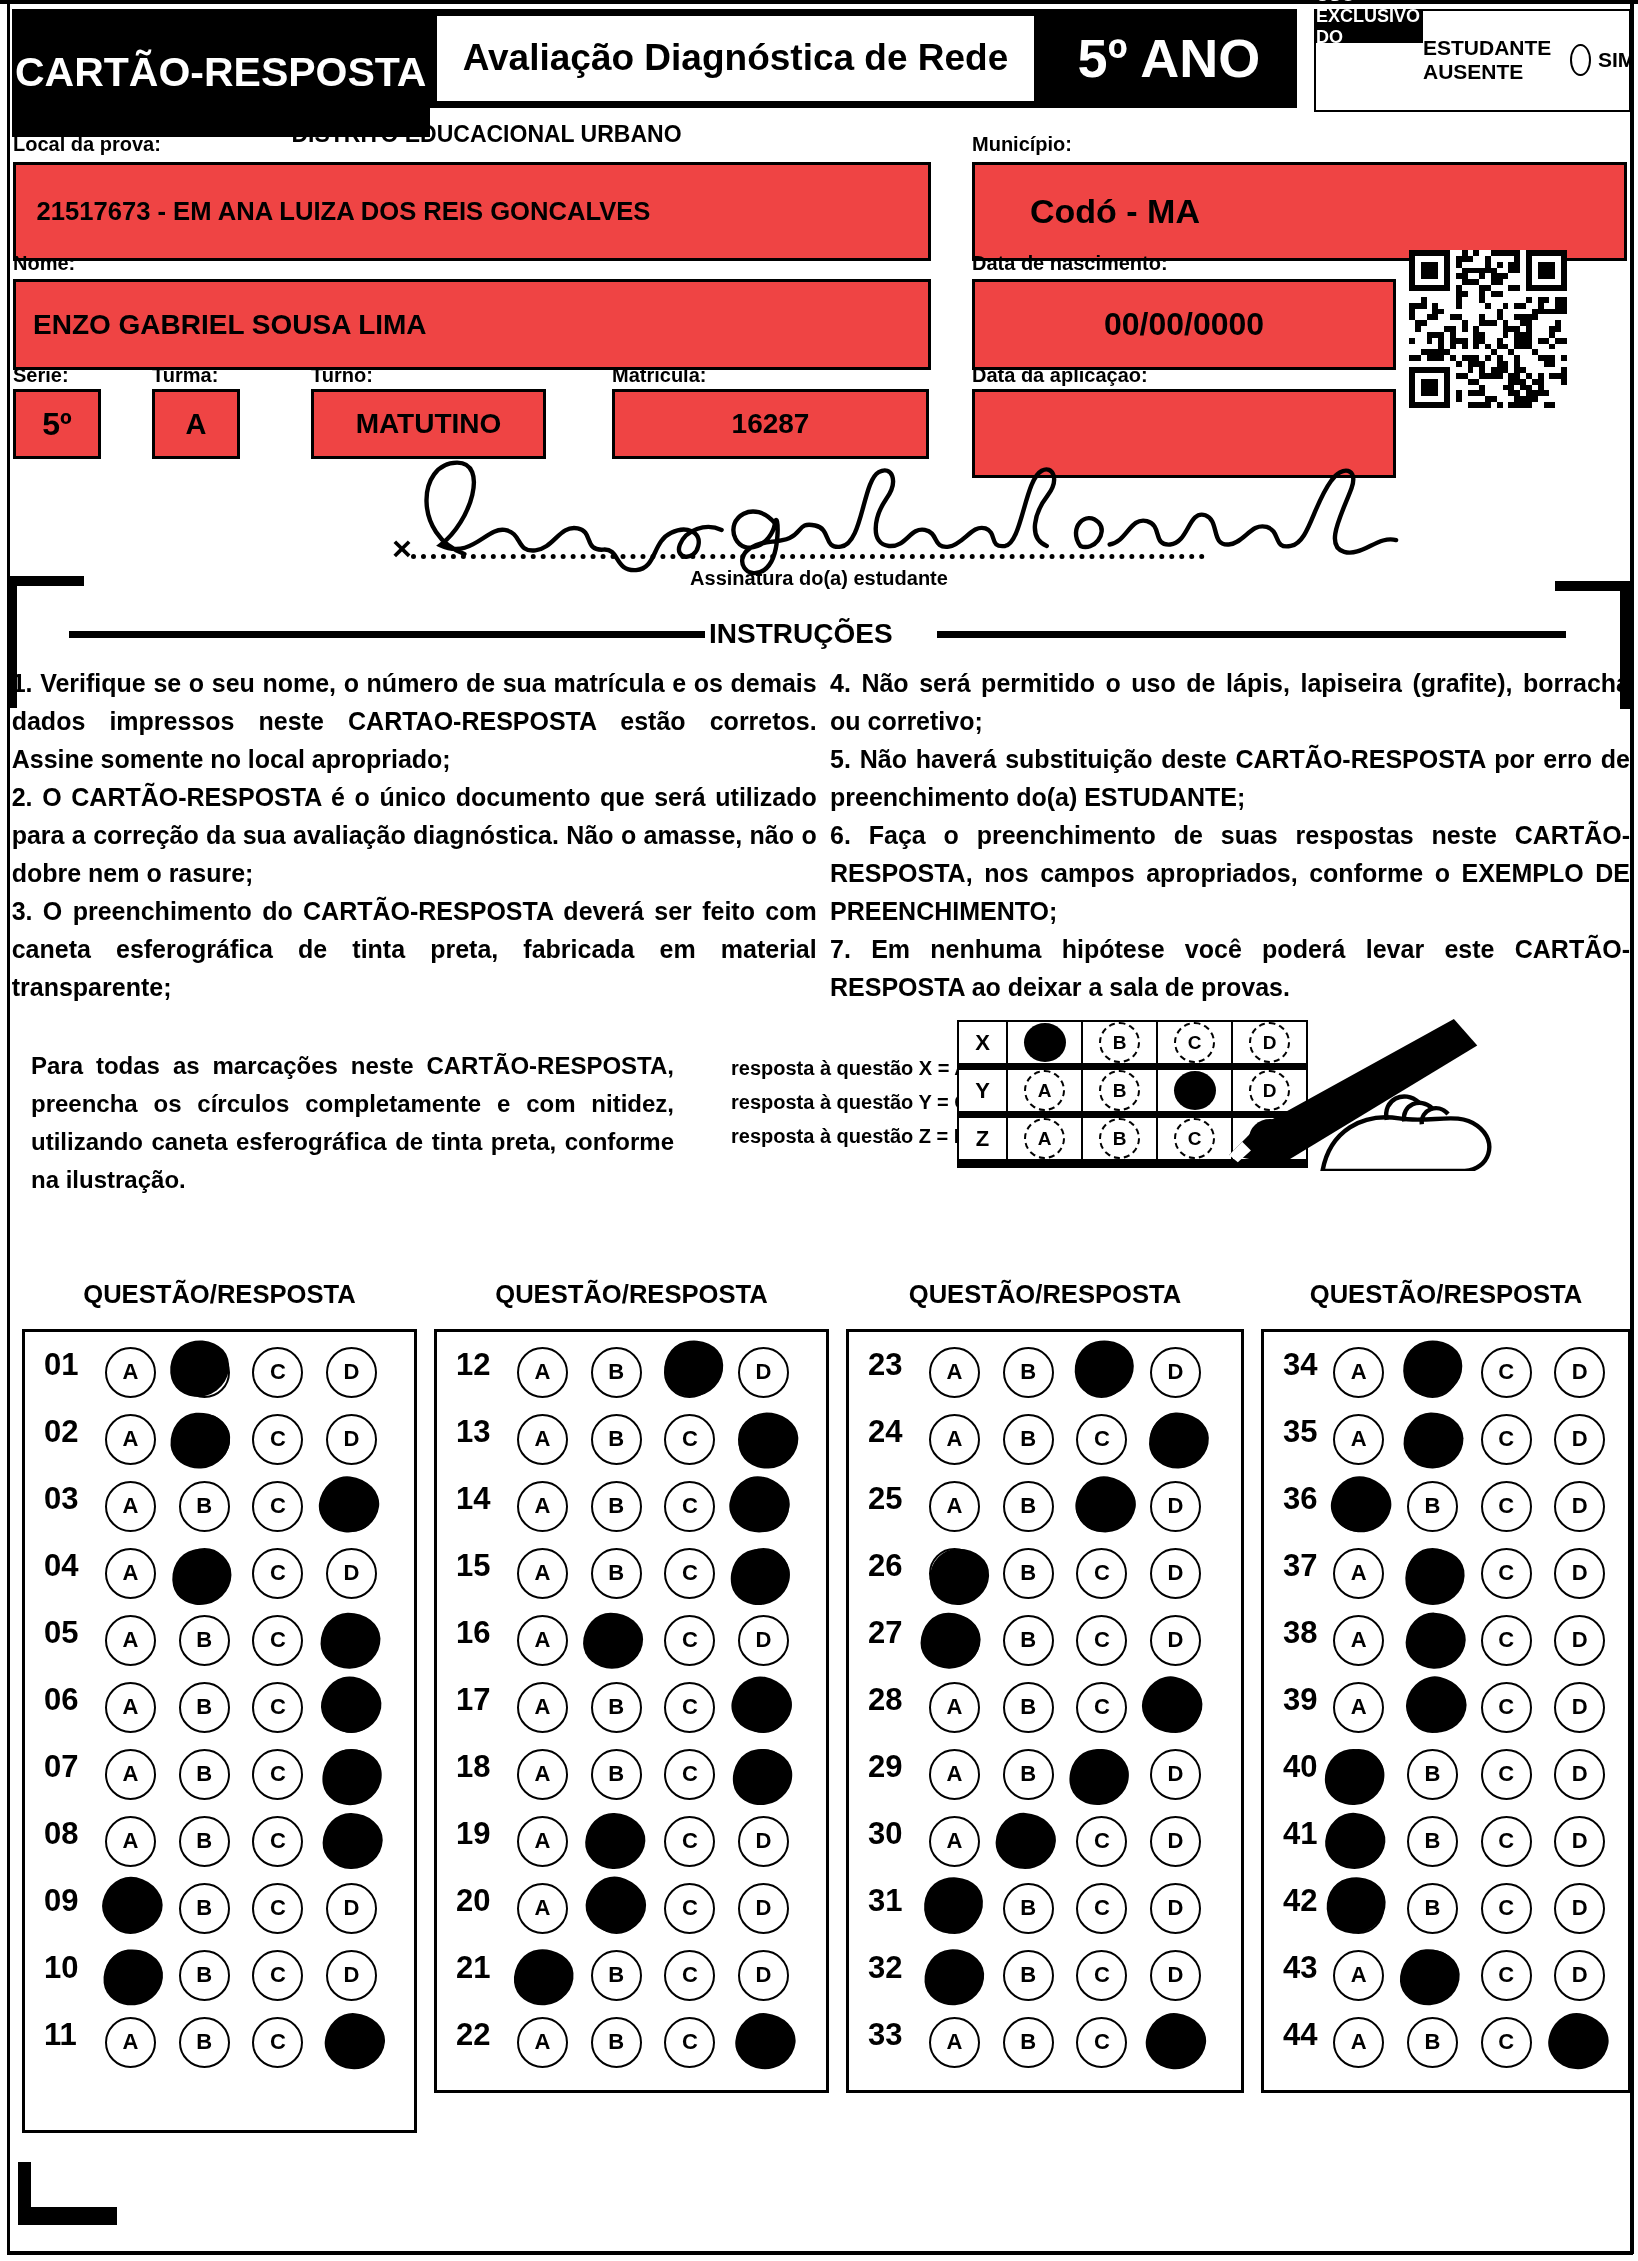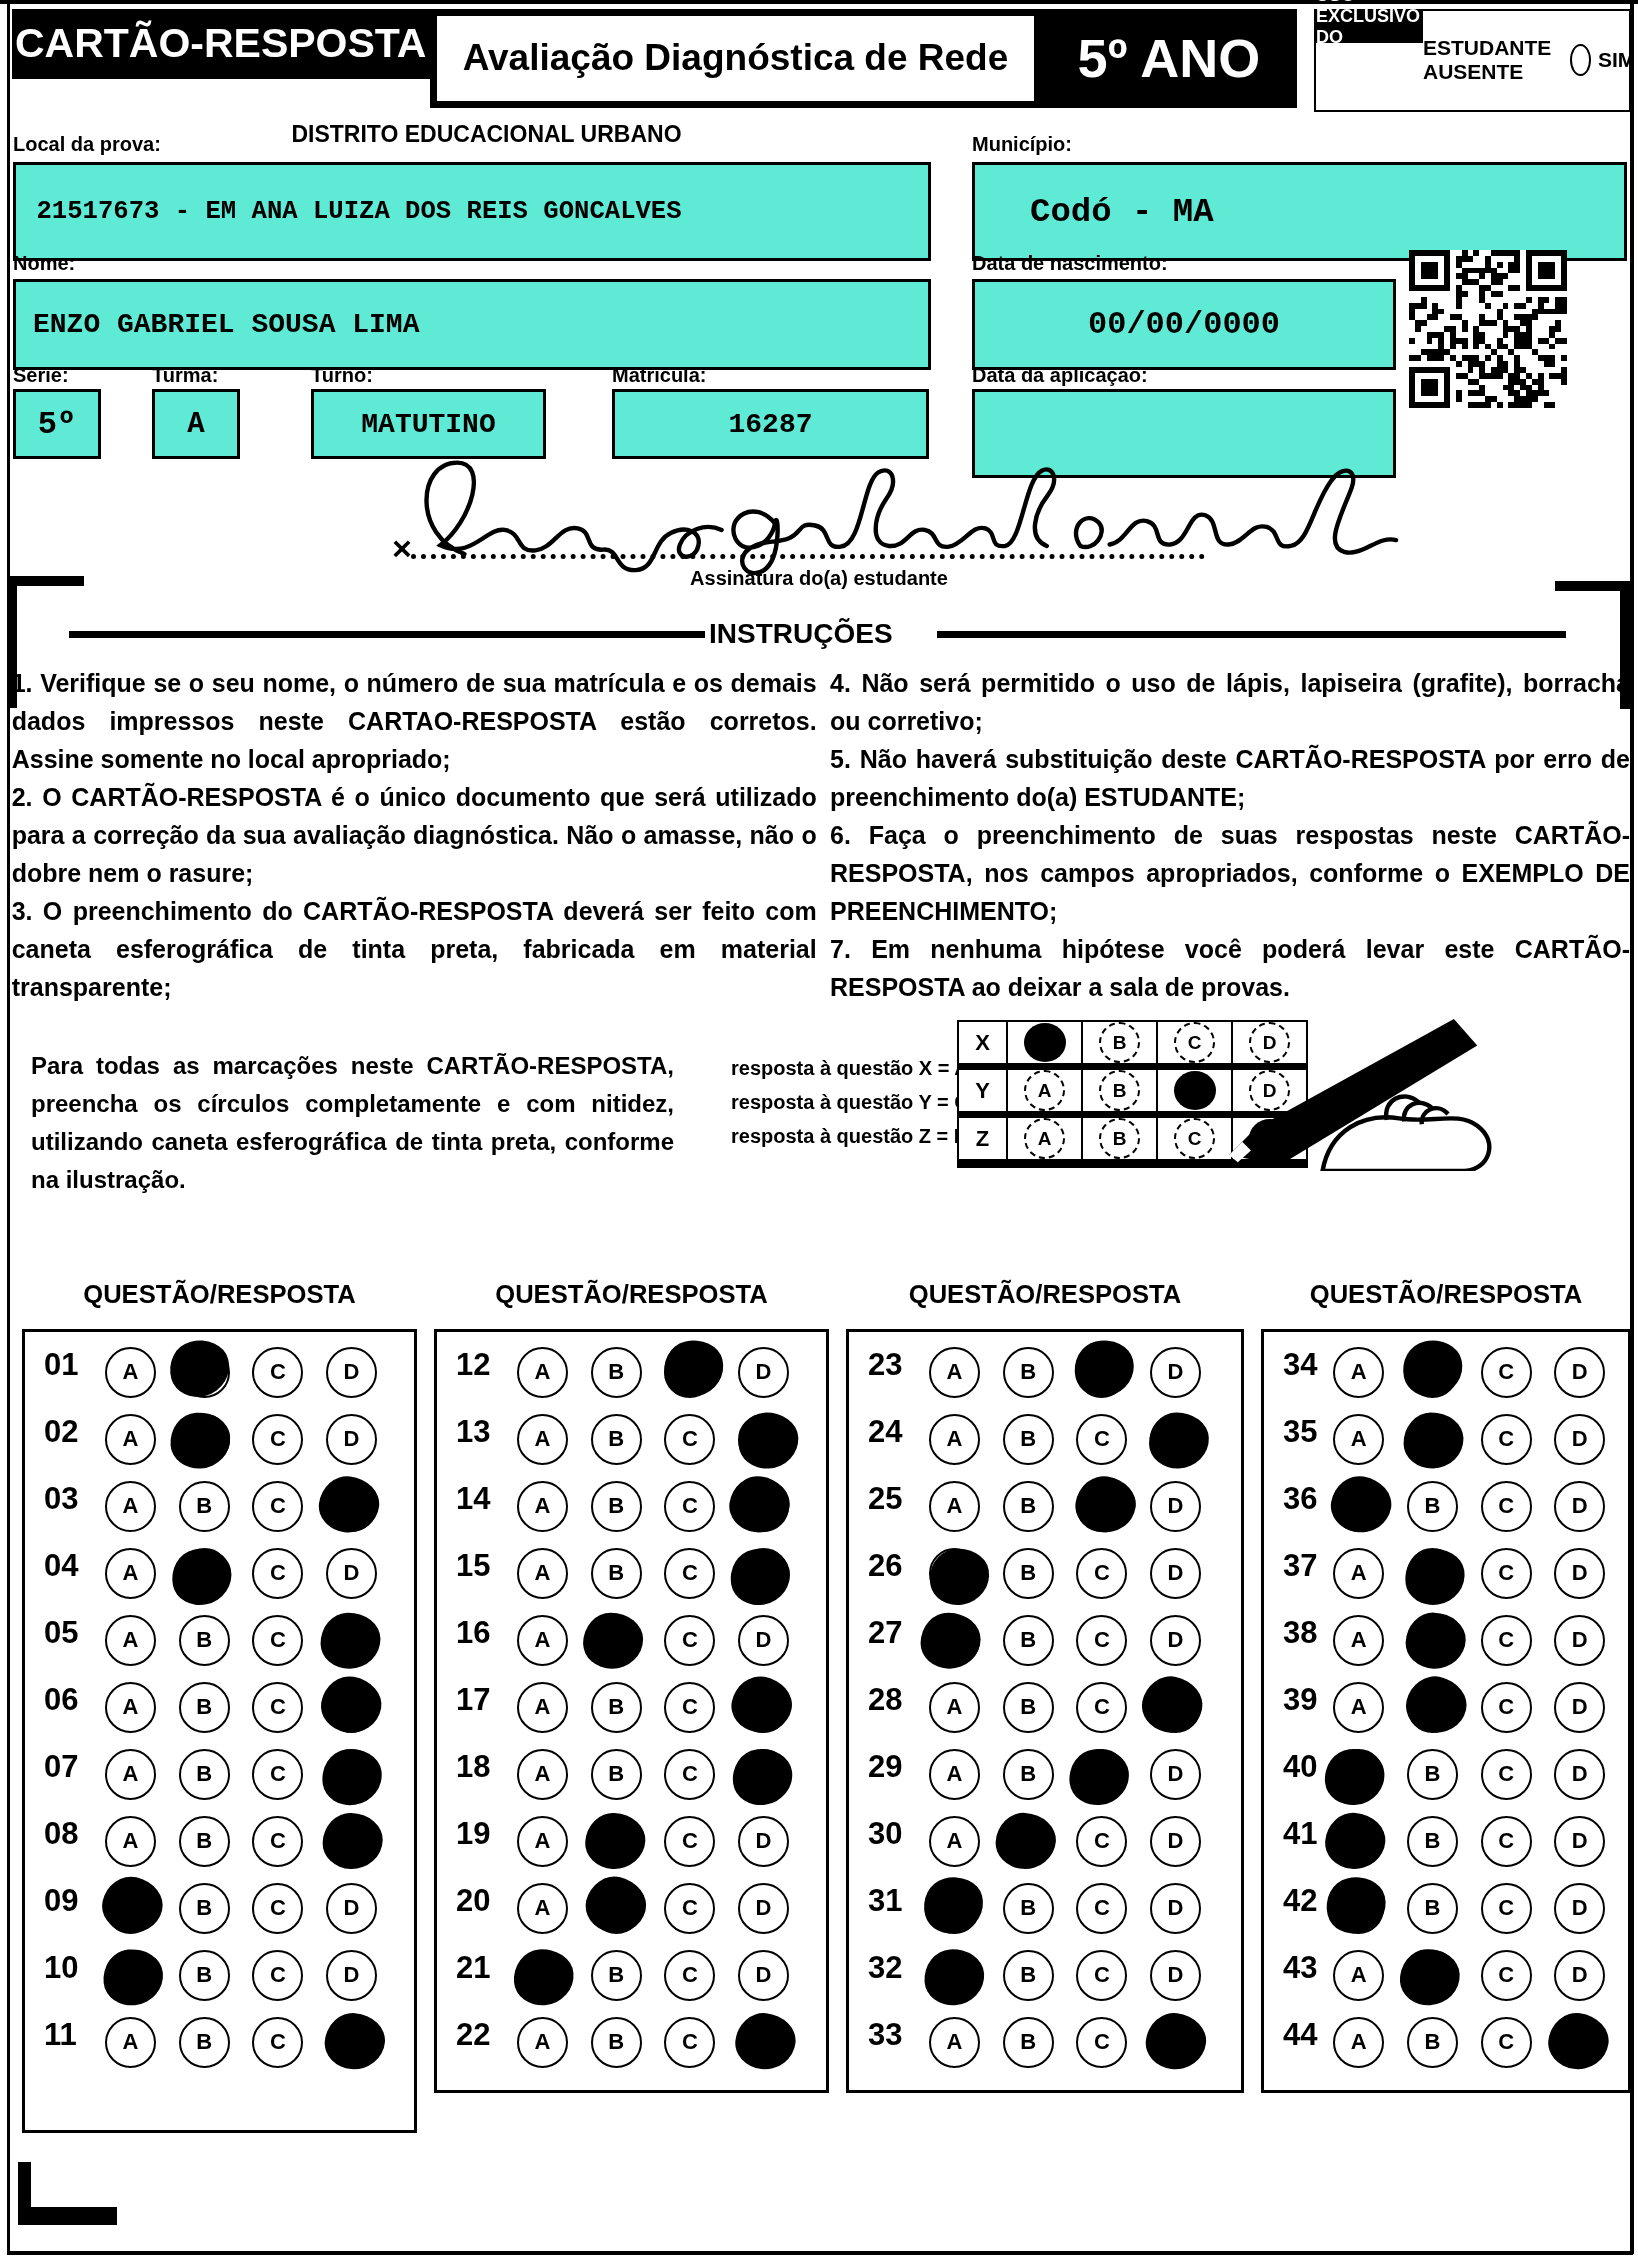--- a/index.html
+++ b/index.html
@@ -4,21 +4,21 @@
 <style>
   html,body{margin:0;padding:0;background:#888;}
   .page{position:relative;width:1639px;height:2261px;background:#ffffff;
         font-family:"Liberation Sans",sans-serif;color:#000;overflow:hidden;}
   .abs{position:absolute;}
   .bold{font-weight:700;}
   .bar{background:#000;}
   .black-box{background:#000;color:#fff;display:flex;align-items:center;justify-content:center;font-weight:700;}
   .white-box{background:#fff;border:7.3px solid #000;display:flex;align-items:center;justify-content:center;font-weight:700;}
   .field-label{font-weight:700;font-size:20px;}
-  .field-box{border:3.7px solid #000;display:flex;align-items:center;font-weight:700;background:#5eead4;font-family:Liberation Mono, monospace;}
+  .field-box{border:3.7px solid #000;display:flex;align-items:center;font-weight:700;background:#ef4444;}
   .centered{justify-content:center;}
   .uso{border:2.9px solid #000;display:flex;flex-direction:row;background:#fff;}
   .uso-title{background:#000;color:#fff;font-weight:700;font-size:18px;height:32px;display:flex;align-items:center;justify-content:center;}
   .uso-body{flex:1;display:flex;align-items:center;justify-content:center;font-weight:700;font-size:21px;gap:7.3px;}
   .absent-circle{width:28px;height:28px;border:2.2px solid #000;border-radius:50%;display:inline-block;}
   .instr-title{font-weight:700;font-size:28px;}
   .instr-col{font-size:25px;line-height:38px;font-weight:700;text-align:justify;}
   .instr-col p{margin:0;}
   .note{font-size:24px;line-height:38px;font-weight:700;text-align:justify;}
   .legend-line{font-size:20px;line-height:34px;font-weight:700;white-space:nowrap;}
@@ -45,21 +45,21 @@
 </head>
 <body>
 
 <div class="page">
 
   <div class="abs bar" style="left:0;top:0;width:1639px;height:3.7px;"></div>
   <div class="abs bar" style="left:7.3px;top:3.7px;width:2.9px;height:2250px;"></div>
   <div class="abs bar" style="left:1630px;top:3.7px;width:3.7px;height:2250px;"></div>
   <div class="abs bar" style="left:7.3px;top:2251px;width:1626px;height:3.7px;"></div>
 
-  <div class="abs black-box" style="left:11.7px;top:8.8px;width:418px;height:70px;font-size:41px;">CARTÃO-RESPOSTA</div>
+  <div class="abs black-box" style="left:11.7px;top:8.8px;width:418px;height:128px;font-size:41px;">CARTÃO-RESPOSTA</div>
   <div class="abs white-box" style="left:430px;top:8.8px;width:597px;height:85px;font-size:37px;">Avaliação Diagnóstica de Rede</div>
   <div class="abs black-box" style="left:1041px;top:8.8px;width:256px;height:99px;font-size:54px;">5º ANO</div>
   <div class="abs uso" style="left:1314px;top:8.8px;width:313px;height:99px;">
     <div class="uso-title">USO EXCLUSIVO DO APLICADOR</div>
     <div class="uso-body">
       <span>ESTUDANTE AUSENTE</span>
       <span class="absent-circle"></span>
       <span>SIM</span>
     </div>
   </div>

